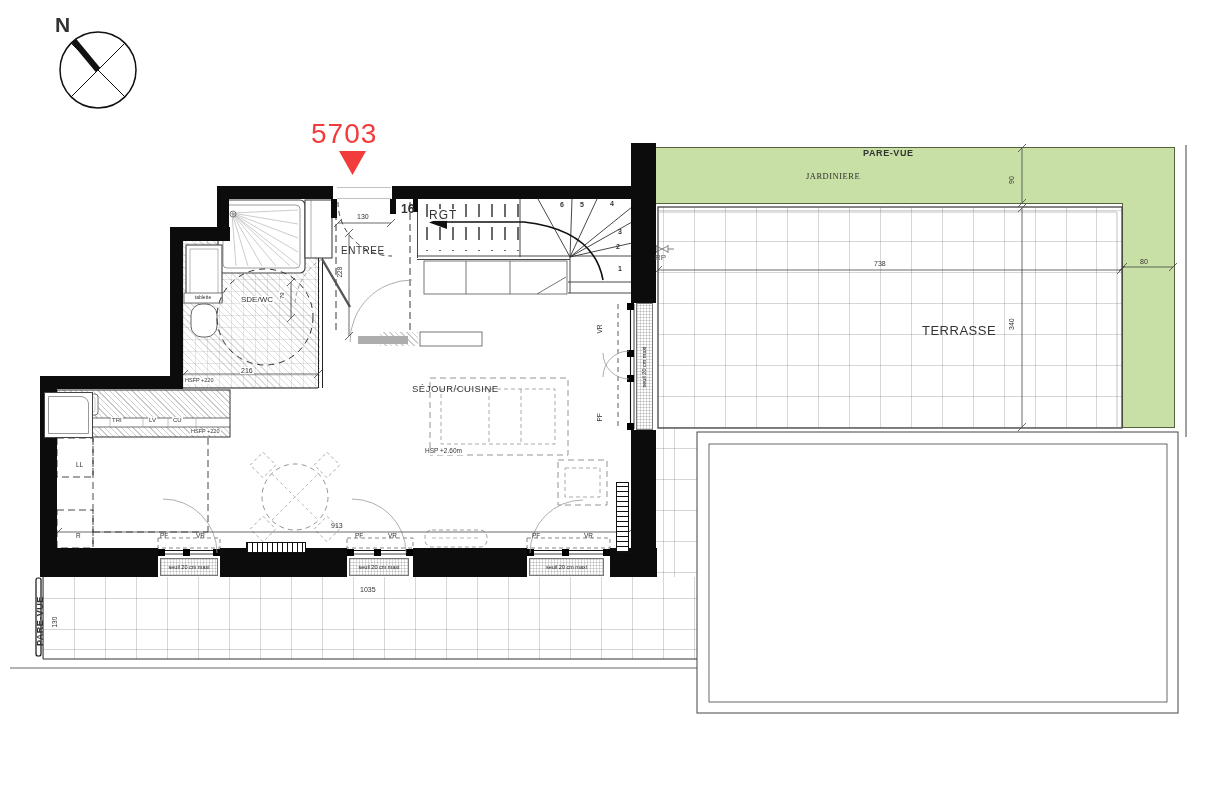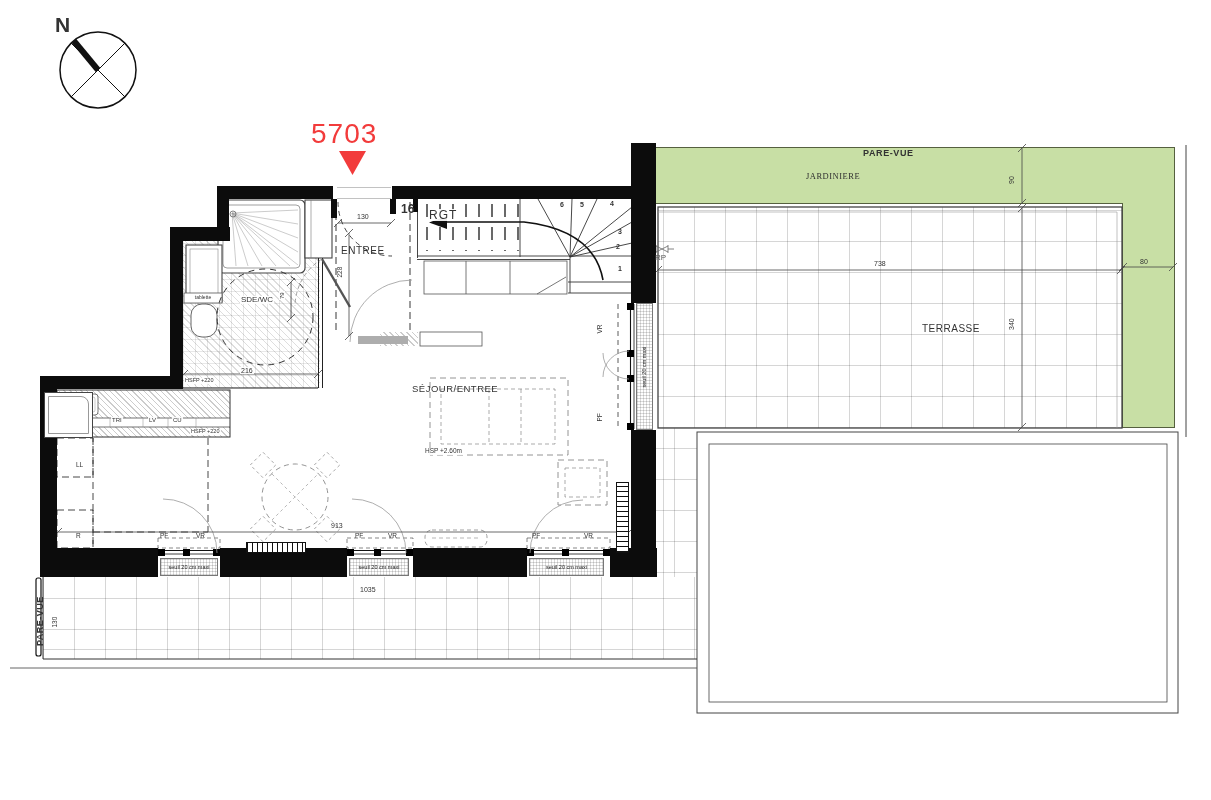--- a/index.html
+++ b/index.html
@@ -318,21 +318,21 @@
     </div>
   <div class="seuil" style="left:636px;top:303px;width:17px;height:127px;">
     <span style="transform:rotate(-90deg);">seuil 20 cm maxi</span>
     </div>
 
   <div class="lbl b" style="left:55px;top:14px;font-size:21px;">N</div>
   <div class="lbl red" style="left:311px;top:120px;font-size:28px;letter-spacing:1px;">5703</div>
 
   <div class="lbl b" style="left:863px;top:149px;font-size:9px;letter-spacing:.6px;">PARE-VUE</div>
   <div class="lbl" style="left:806px;top:172px;font-size:8.5px;letter-spacing:.5px;color:#2f2f2f;font-family:Liberation Serif, serif;">JARDINIERE</div>
-  <div class="lbl" style="left:922px;top:324px;font-size:10px;letter-spacing:.5px;">TERRASSE</div>
+  <div class="lbl" style="left:922px;top:324px;font-size:13px;letter-spacing:.5px;">TERRASSE</div>
   <div class="lbl" style="left:655px;top:254px;font-size:8px;color:#555;">RP</div>
 
   <div class="lbl" style="left:874px;top:260px;font-size:7px;">738</div>
   <div class="lbl" style="left:1140px;top:258px;font-size:7px;">80</div>
   <div class="lbl rot" style="left:1015px;top:177px;font-size:7px;">90</div>
   <div class="lbl rot" style="left:1015px;top:323px;font-size:7px;">340</div>
 
   <div class="lbl" style="left:341px;top:246px;font-size:10px;letter-spacing:.5px;">ENTREE</div>
   <div class="lbl" style="left:357px;top:213px;font-size:7px;">130</div>
   <div class="lbl rot" style="left:343px;top:271px;font-size:6.5px;">228</div>
@@ -345,21 +345,21 @@
   <div class="lbl b" style="left:618px;top:228px;font-size:7px;">3</div>
   <div class="lbl b" style="left:616px;top:243px;font-size:7px;">2</div>
   <div class="lbl b" style="left:618px;top:265px;font-size:7px;">1</div>
 
   <div class="lbl bg" style="left:240px;top:296px;font-size:8px;">SDE/WC</div>
   <div class="lbl" style="left:184px;top:295px;width:38px;text-align:center;font-size:5px;">tablette</div>
   <div class="lbl bg" style="left:184px;top:378px;font-size:5.5px;">HSFP +220</div>
   <div class="lbl bg" style="left:240px;top:367px;font-size:7px;">216</div>
   <div class="lbl rot bg" style="left:285px;top:294px;font-size:6px;">79</div>
 
-  <div class="lbl" style="left:412px;top:384px;font-size:9.5px;letter-spacing:.5px;">SÉJOUR/ENTREE</div>
+  <div class="lbl" style="left:412px;top:384px;font-size:9.5px;letter-spacing:.5px;">SÉJOUR/CUISINE</div>
   <div class="lbl bg" style="left:424px;top:448px;font-size:6.5px;">HSP +2.60m</div>
 
   <div class="lbl bg" style="left:111px;top:417px;font-size:6px;">TRI</div>
   <div class="lbl bg" style="left:148px;top:417px;font-size:6px;">LV</div>
   <div class="lbl bg" style="left:172px;top:417px;font-size:6px;">CU</div>
   <div class="lbl bg" style="left:190px;top:429px;font-size:5.5px;">HSFP +220</div>
   <div class="lbl" style="left:76px;top:462px;font-size:6.5px;">LL</div>
   <div class="lbl" style="left:76px;top:533px;font-size:6.5px;">R</div>
 
   <div class="lbl" style="left:160px;top:533px;font-size:6.5px;">PF</div>

